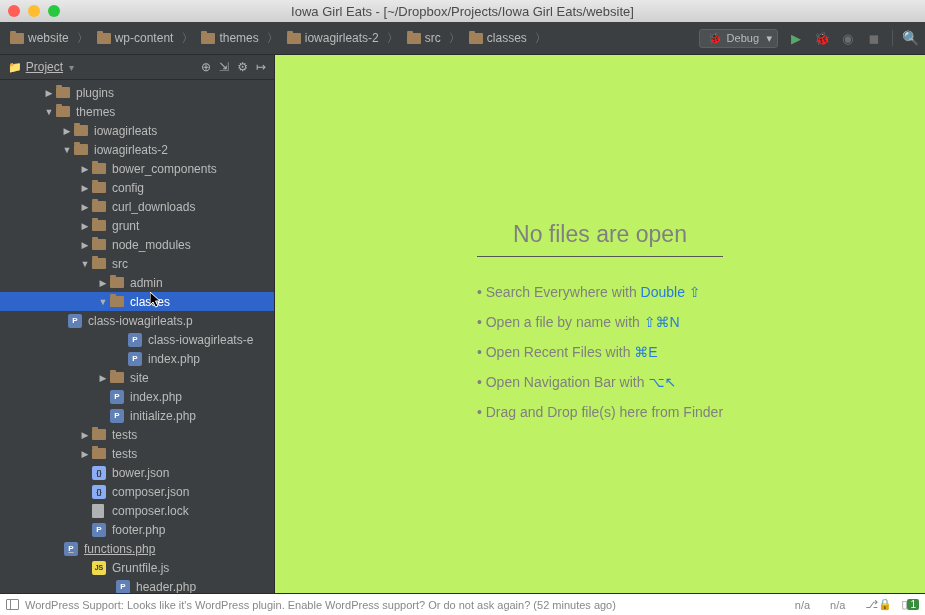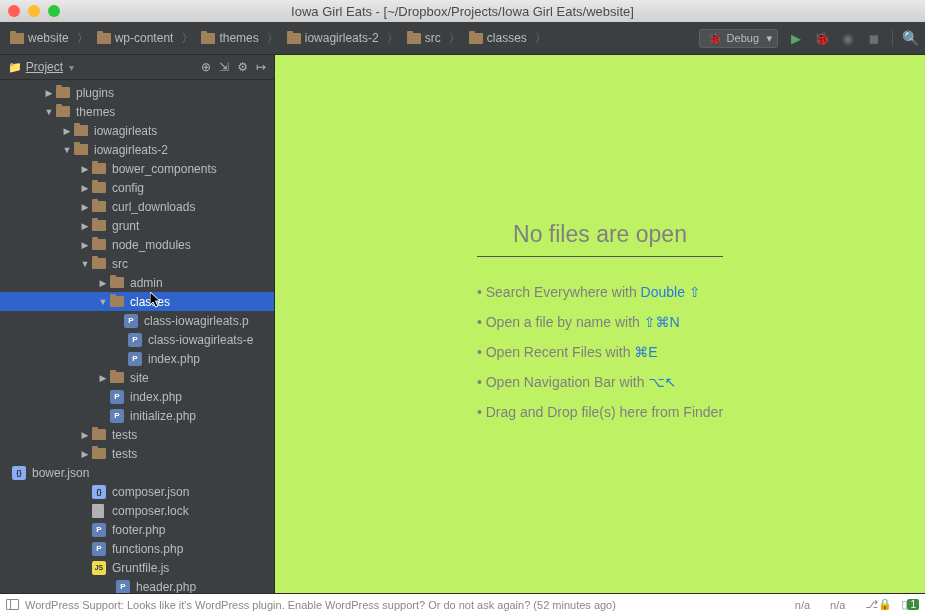--- a/index.html
+++ b/index.html
@@ -220,21 +220,21 @@
           </span>
           <span class="lbl">admin</span>
         </div>
         <div class="node selected" style="padding-left: 98px;">
           <span class="tw">▼</span>
           <span class="ic">
             <span class="folder-closed"></span>
           </span>
           <span class="lbl">classes</span>
         </div>
-        <div class="node" style="padding-left: 112px;">
+        <div class="node" style="padding-left: 56px;">
           <span class="tw"></span>
           <span class="ic">
             <span class="php-ico"></span>
           </span>
           <span class="lbl">class-iowagirleats.p</span>
         </div>
         <div class="node" style="padding-left: 116px;">
           <span class="tw"></span>
           <span class="ic">
             <span class="php-ico"></span>
@@ -276,21 +276,21 @@
           </span>
           <span class="lbl">tests</span>
         </div>
         <div class="node" style="padding-left: 80px;">
           <span class="tw">▶</span>
           <span class="ic">
             <span class="folder-closed"></span>
           </span>
           <span class="lbl">tests</span>
         </div>
-        <div class="node" style="">
+        <div class="node" style="padding-left: 80px;">
           <span class="tw"></span>
           <span class="ic">
             <span class="json-ico"></span>
           </span>
           <span class="lbl">bower.json</span>
         </div>
         <div class="node" style="padding-left: 80px;">
           <span class="tw"></span>
           <span class="ic">
             <span class="json-ico"></span>
@@ -304,21 +304,21 @@
           </span>
           <span class="lbl">composer.lock</span>
         </div>
         <div class="node" style="padding-left: 80px;">
           <span class="tw"></span>
           <span class="ic">
             <span class="php-ico"></span>
           </span>
           <span class="lbl">footer.php</span>
         </div>
-        <div class="node" style="padding-left: 80px;">
+        <div class="node" style="padding-left: 52px; text-decoration: underline;">
           <span class="tw"></span>
           <span class="ic">
             <span class="php-ico"></span>
           </span>
           <span class="lbl">functions.php</span>
         </div>
         <div class="node" style="padding-left: 80px;">
           <span class="tw"></span>
           <span class="ic">
             <span class="js-ico"></span>

